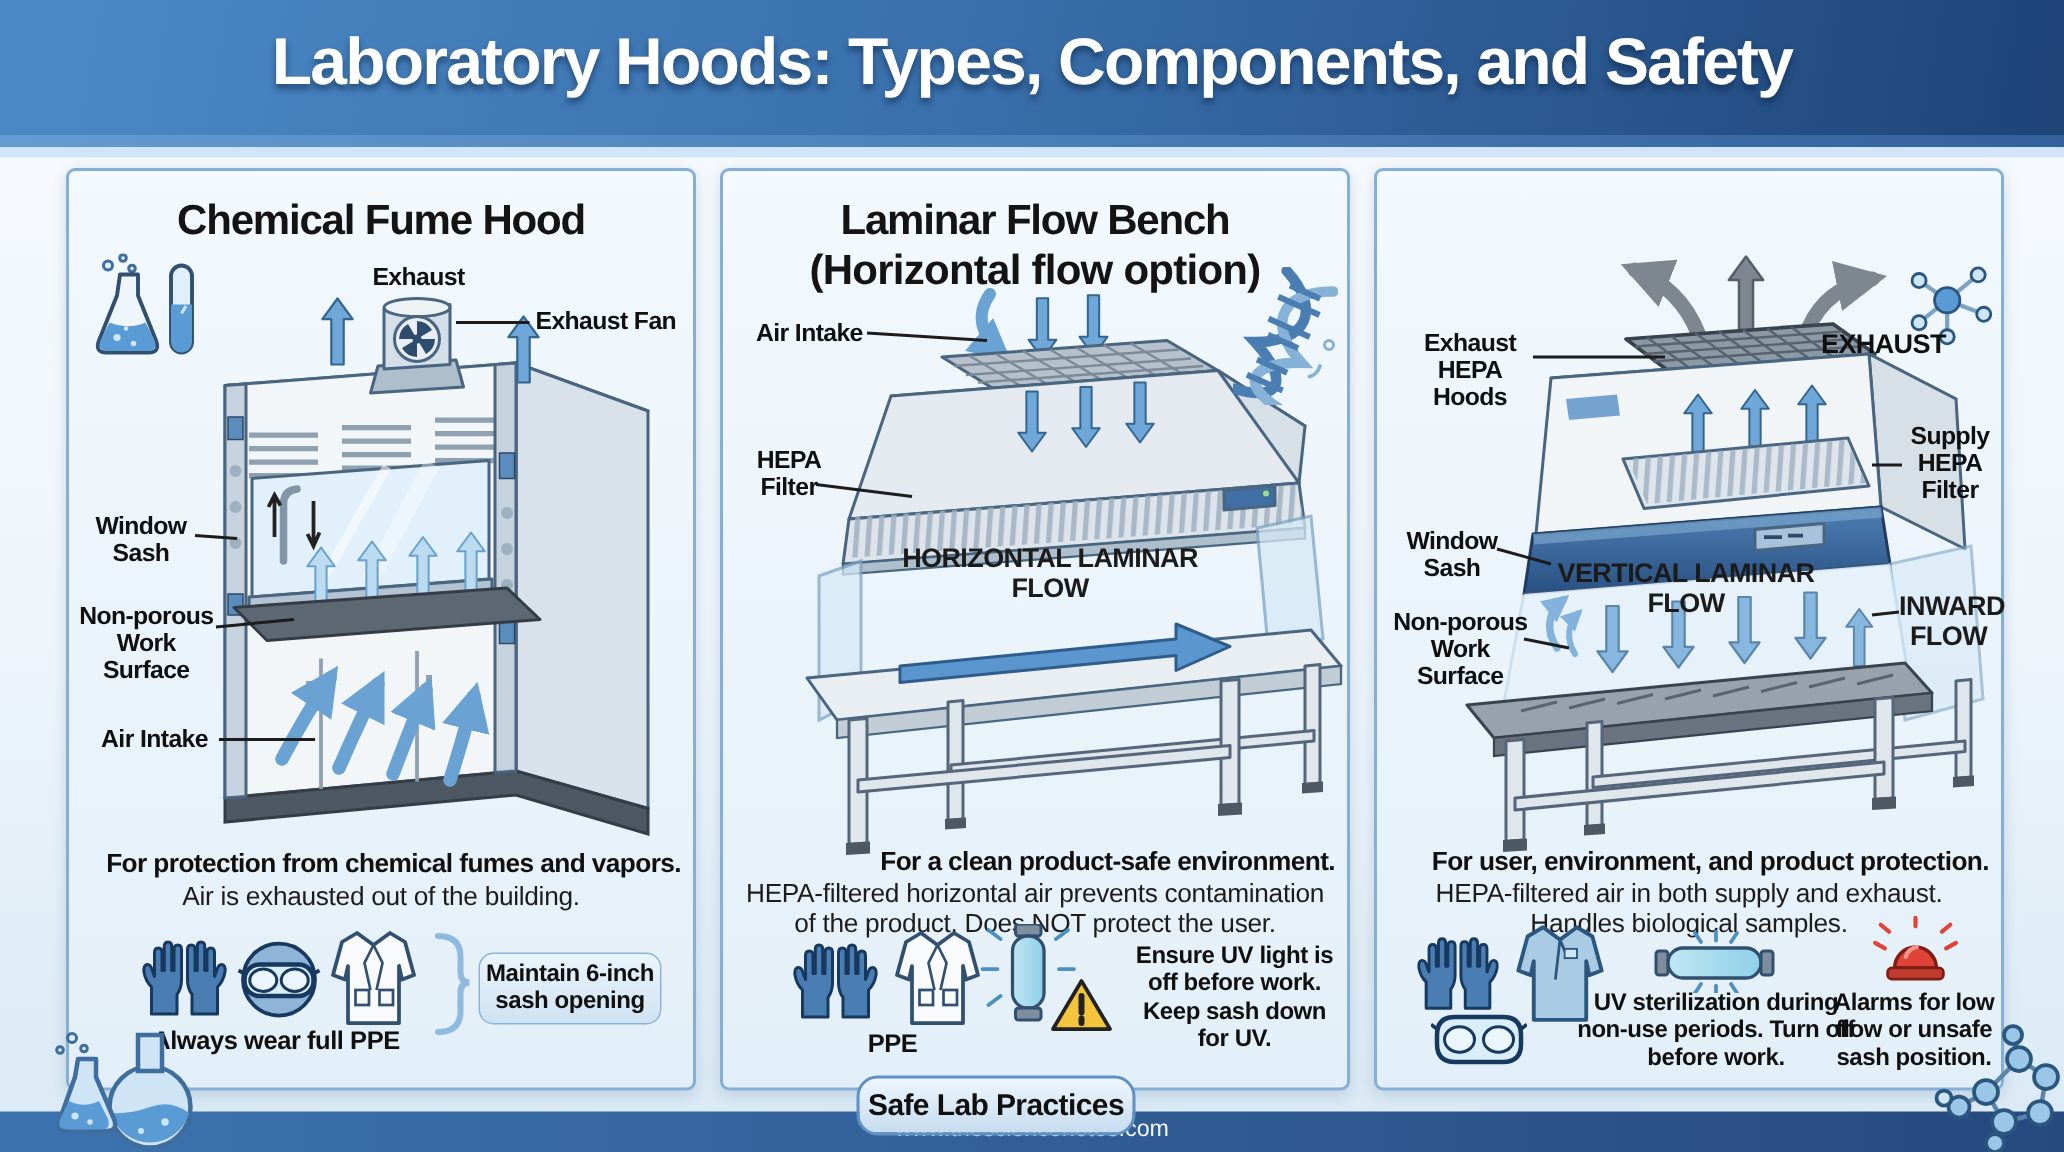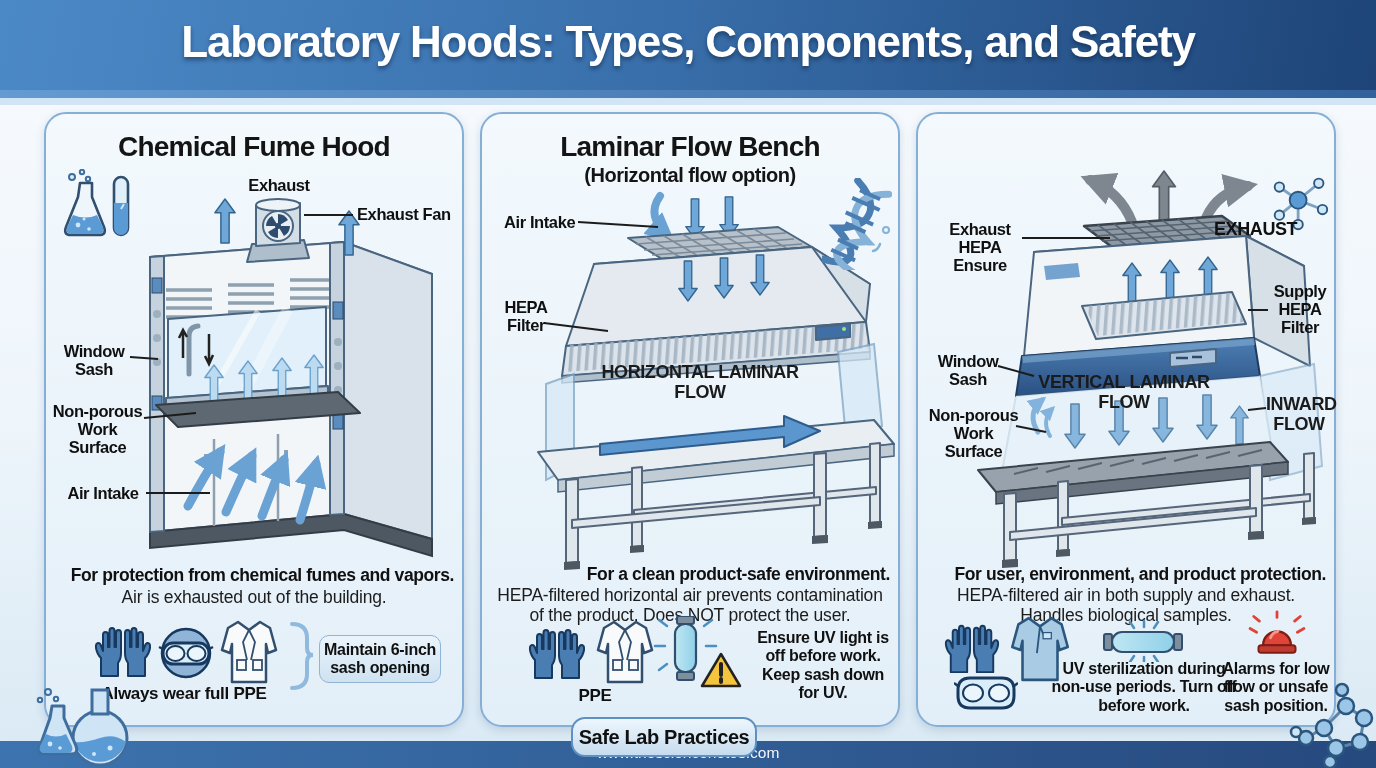--- a/index.html
+++ b/index.html
@@ -4,27 +4,27 @@
 <style>
   html,body{margin:0;padding:0;}
   body{width:1376px;height:768px;overflow:hidden;font-family:"Liberation Sans",sans-serif;}
   .stage{position:relative;width:1376px;height:768px;background:linear-gradient(180deg,#f8fbfe 0%,#eef5fb 55%,#d9e9f4 100%);}
   
   .header{position:absolute;top:0;left:0;right:0;height:90px;background:linear-gradient(100deg,#4b89c6 0%,#3a71ad 45%,#1e4478 100%);}
   .header-strip1{position:absolute;top:90px;height:8px;left:0;right:0;background:linear-gradient(90deg,#639bd2,#33619b);}
   .header-strip2{position:absolute;top:98px;height:7px;left:0;right:0;background:#d2e5f4;}
   .main-title{position:absolute;top:17px;left:0;right:0;text-align:center;color:#fff;font-size:44px;font-weight:800;letter-spacing:-1.2px;text-shadow:0 3px 4px rgba(8,28,58,.5);}
   
-  .panel{position:absolute;top:112px;width:416px;height:611px;border-radius:22px;border:2.5px solid #86afd5;background:linear-gradient(180deg,#f3f9fd,#e3eff8);box-shadow:0 3px 10px rgba(40,80,120,.18);}
+  .panel{position:absolute;top:112px;width:416px;height:611px;border-radius:6px;border:2.5px solid #86afd5;background:linear-gradient(180deg,#f3f9fd,#e3eff8);box-shadow:0 3px 10px rgba(40,80,120,.18);}
   .p1{left:44px;}.p2{left:480px;}.p3{left:916px;}
   .panel svg.diag{position:absolute;left:0;top:0;width:416px;height:611px;}
   .ptitle{position:absolute;left:10px;right:10px;text-align:center;font-weight:800;color:#141414;letter-spacing:-0.8px;line-height:1.05;}
   .p1 .ptitle,.p2 .ptitle{top:18px;font-size:28px;}
   .p3 .ptitle{top:16px;left:24px;right:24px;font-size:26px;}
-  .psub{position:absolute;top:50px;left:10px;right:10px;text-align:center;font-weight:700;font-size:20px;color:#141414;letter-spacing:-0.5px;}
+  .psub{position:absolute;top:50px;left:10px;right:10px;text-align:center;font-weight:700;font-size:28px;color:#141414;letter-spacing:-0.5px;}
   .lbl{position:absolute;font-weight:700;color:#101010;font-size:16.5px;line-height:1.1;letter-spacing:-0.4px;text-align:center;}
   .lbl.left{text-align:left;}
   .flow-lbl{position:absolute;font-weight:700;color:#1b1b1b;font-size:18px;line-height:1.12;letter-spacing:-0.4px;text-align:center;}
   .desc-b{position:absolute;left:8px;right:8px;text-align:right;font-weight:700;font-size:17.5px;color:#101010;letter-spacing:-0.4px;}
   .desc-n{position:absolute;left:8px;right:8px;text-align:center;font-weight:400;font-size:17.5px;color:#1c1c1c;letter-spacing:-0.2px;}
   .note{position:absolute;font-weight:700;font-size:16px;color:#101010;line-height:1.15;letter-spacing:-0.3px;text-align:center;}
   .caption{position:absolute;font-weight:700;font-size:17px;color:#101010;text-align:center;letter-spacing:-0.3px;}
   .callout{position:absolute;left:273px;top:521px;width:120px;height:46px;border-radius:10px;border:1.5px solid #8fb4d6;background:linear-gradient(180deg,#eaf4fc,#cfe2f1);display:flex;align-items:center;justify-content:center;text-align:center;font-weight:700;font-size:16px;color:#101010;letter-spacing:-0.3px;line-height:1.12;}
   .icon{position:absolute;}
   
@@ -358,21 +358,21 @@
     <svg class="icon" style="left:352px;top:58px" width="60" height="60" viewBox="0 0 64 64">
       <path d="M30 30 L10 16 M30 30 L52 12 M30 30 L56 40 M30 30 L30 56 M30 30 L10 46" stroke="#7da3c4" stroke-width="3"></path>
       <circle cx="30" cy="30" r="9" fill="#5b9bd5" stroke="#2b577f" stroke-width="2"></circle>
       <circle cx="10" cy="16" r="5" fill="#cfe6f6" stroke="#2b577f" stroke-width="2"></circle>
       <circle cx="52" cy="12" r="5" fill="#cfe6f6" stroke="#2b577f" stroke-width="2"></circle>
       <circle cx="56" cy="40" r="5" fill="#cfe6f6" stroke="#2b577f" stroke-width="2"></circle>
       <circle cx="30" cy="56" r="5" fill="#cfe6f6" stroke="#2b577f" stroke-width="2"></circle>
       <circle cx="10" cy="46" r="5" fill="#cfe6f6" stroke="#2b577f" stroke-width="2"></circle>
     </svg>
 
-    <div class="lbl" style="left:16px;top:106px;width:92px">Exhaust HEPA Ensure</div>
+    <div class="lbl" style="left:16px;top:106px;width:92px">Exhaust HEPA Hoods</div>
     <div class="lbl left" style="left:296px;top:106px;width:110px;font-size:18px">EXHAUST</div>
     <div class="lbl" style="left:352px;top:168px;width:60px">Supply HEPA Filter</div>
     <div class="lbl" style="left:14px;top:238px;width:72px">Window Sash</div>
     <div class="lbl" style="left:8px;top:292px;width:95px">Non-porous Work Surface</div>
     <div class="flow-lbl" style="left:118px;top:258px;width:176px">VERTICAL LAMINAR FLOW</div>
     <div class="flow-lbl" style="left:348px;top:280px;width:66px">INWARD FLOW</div>
 
     <div class="desc-b" style="top:450px">For user, environment, and product protection.</div>
     <div class="desc-n" style="top:471px">HEPA-filtered air in both supply and exhaust.</div>
     <div class="desc-n" style="top:491px">Handles biological samples.</div>

